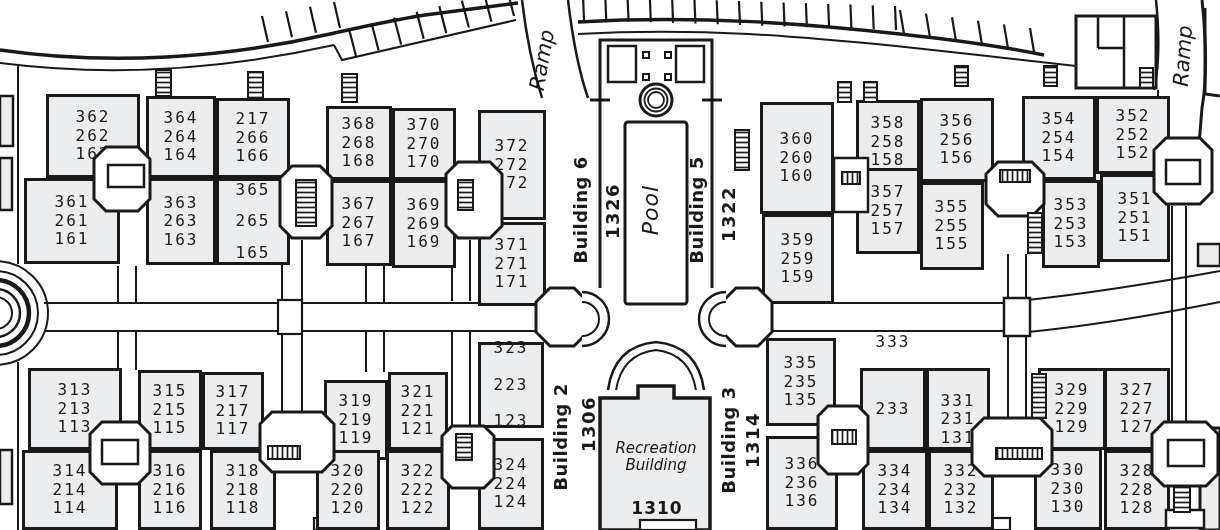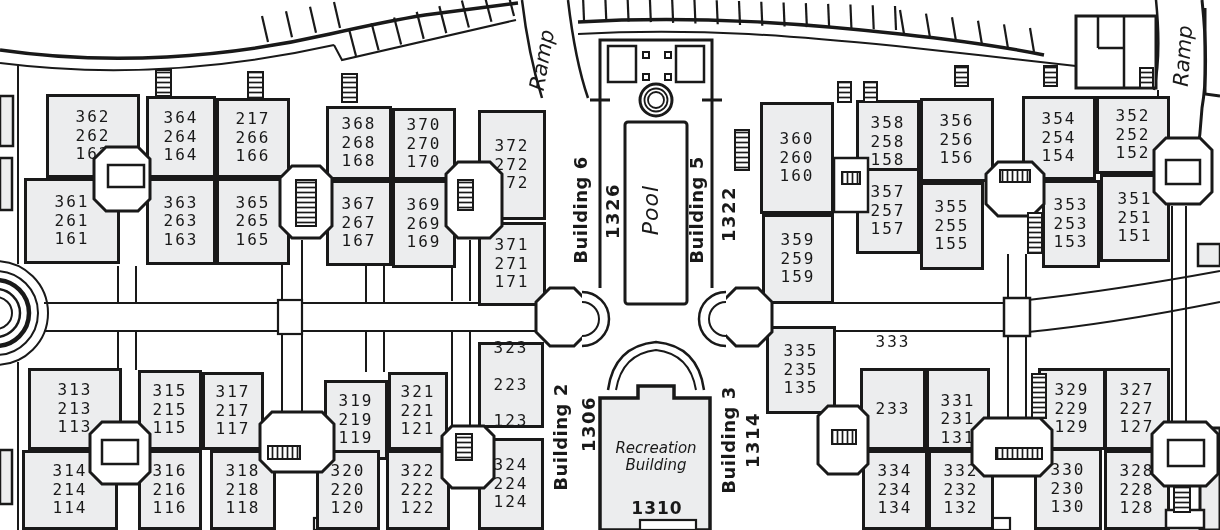--- a/index.html
+++ b/index.html
@@ -157,21 +157,21 @@
       <div class="unit" style="left: 146px; top: 178px; width: 70px; height: 87px;">
         <span class="floor">363</span>
         <span class="floor">263</span>
         <span class="floor">163</span>
       </div>
       <div class="unit" style="left: 216px; top: 98px; width: 74px; height: 80px;">
         <span class="floor">217</span>
         <span class="floor">266</span>
         <span class="floor">166</span>
       </div>
-      <div class="unit" style="left: 216px; top: 178px; width: 74px; height: 87px;">
+      <div class="unit" style="left: 216px; top: 178px; width: 74px; height: 87px; justify-content: space-between;">
         <span class="floor">365</span>
         <span class="floor">265</span>
         <span class="floor">165</span>
       </div>
       <div class="unit" style="left: 326px; top: 106px; width: 66px; height: 74px;">
         <span class="floor">368</span>
         <span class="floor">268</span>
         <span class="floor">168</span>
       </div>
       <div class="unit" style="left: 326px; top: 180px; width: 66px; height: 86px;">
@@ -302,24 +302,29 @@
       <div class="unit" style="left: 478px; top: 342px; width: 66px; height: 86px; gap: 18px;">
         <span class="floor">323</span>
         <span class="floor">223</span>
         <span class="floor">123</span>
       </div>
       <div class="unit" style="left: 478px; top: 438px; width: 66px; height: 92px;">
         <span class="floor">324</span>
         <span class="floor">224</span>
         <span class="floor">124</span>
       </div>
-      <div class="unit" style="left: 766px; top: 326px; width: 70px; height: 88px;">
+      <div class="unit" style="left: 766px; top: 338px; width: 70px; height: 88px;">
         <span class="floor">335</span>
         <span class="floor">235</span>
         <span class="floor">135</span>
+      </div>
+      <div class="unit" style="left: 766px; top: 436px; width: 72px; height: 94px;">
+        <span class="floor">336</span>
+        <span class="floor">236</span>
+        <span class="floor">136</span>
       </div>
       <div class="unit" style="left: 860px; top: 368px; width: 66px; height: 82px; gap: 48px;">
         <span class="floor">333</span>
         <span class="floor">233</span>
         <span class="floor">133</span>
       </div>
       <div class="unit" style="left: 862px; top: 450px; width: 66px; height: 80px;">
         <span class="floor">334</span>
         <span class="floor">234</span>
         <span class="floor">134</span>

